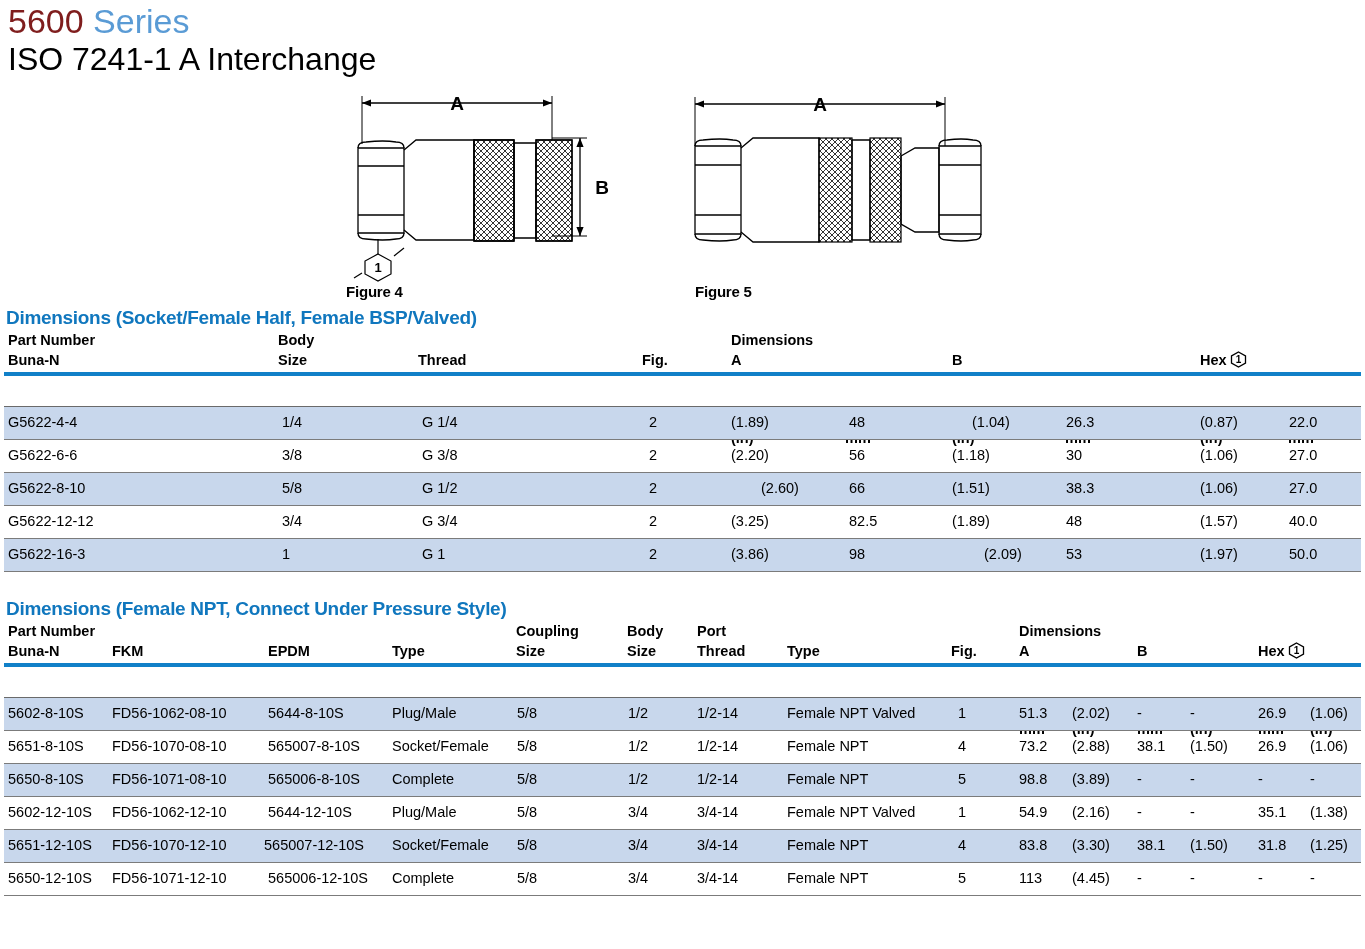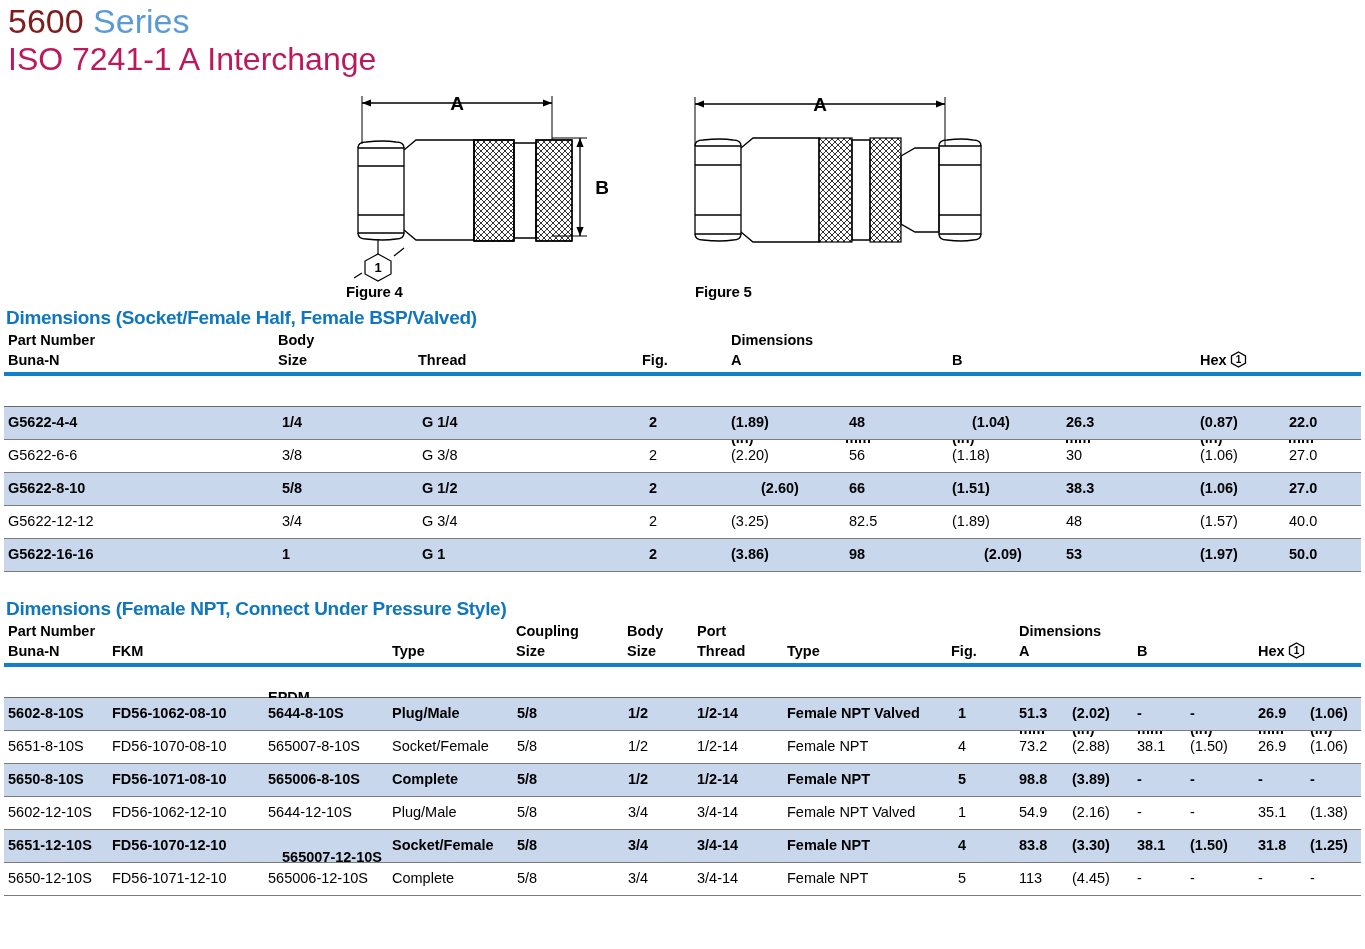--- a/index.html
+++ b/index.html
@@ -12,21 +12,21 @@
     height: 949px;
     font-family: "Liberation Sans", sans-serif;
     color: #000000;
     overflow: hidden;
     position: relative;
   }
 
   
   .title-block { padding: 2px 0 0 8px; }
   .title-line1 { font-size: 34px; line-height: 38px; font-weight: 400; white-space: nowrap; }
-  .title-line2 { font-size: 32px; line-height: 38px; font-weight: 400; color: #be185d; white-space: nowrap; }
+  .title-line2 { font-size: 32px; line-height: 38px; font-weight: 400; color: #000000; white-space: nowrap; }
   .t-5600 { color: #7f1d1d; }
   .t-series { color: #5A9BD5; }
 
   
   .figures {
     position: relative;
     height: 225px;
     margin-top: 4px;
   }
   .fig { position: absolute; }
@@ -87,21 +87,21 @@
   }
 
   .drow {
     position: relative;
     height: 32px;
     font-size: 14.5px;
     border-bottom: 1px solid #7b7b7b;
     width: 1357px;
     margin-left: 4px;
   }
-  .drow.alt { background: #C8D7EC; font-weight: bold; }
+  .drow.alt { background: #C8D7EC; }
   .dcell {
     position: absolute;
     top: 7px;
     white-space: nowrap;
   }
   .gap-md { height: 26px; }
 
   
   .hexmark {
     display: inline-block;
@@ -305,21 +305,21 @@
         <div class="dcell" style="left: 418px;">G 3/4</div>
         <div class="dcell" style="left: 645px;">2</div>
         <div class="dcell" style="left: 727px;">(3.25)</div>
         <div class="dcell" style="left: 845px;">82.5</div>
         <div class="dcell" style="left: 948px;">(1.89)</div>
         <div class="dcell" style="left: 1062px;">48</div>
         <div class="dcell" style="left: 1196px;">(1.57)</div>
         <div class="dcell" style="left: 1285px;">40.0</div>
       </div>
       <div class="drow alt">
-        <div class="dcell" style="left: 4px;">G5622-16-16</div>
+        <div class="dcell" style="left: 4px;">G5622-16-3</div>
         <div class="dcell" style="left: 278px;">1</div>
         <div class="dcell" style="left: 418px;">G 1</div>
         <div class="dcell" style="left: 645px;">2</div>
         <div class="dcell" style="left: 727px;">(3.86)</div>
         <div class="dcell" style="left: 845px;">98</div>
         <div class="dcell" style="left: 980px;">(2.09)</div>
         <div class="dcell" style="left: 1062px;">53</div>
         <div class="dcell" style="left: 1196px;">(1.97)</div>
         <div class="dcell" style="left: 1285px;">50.0</div>
       </div>
@@ -330,21 +330,21 @@
 
 <div class="section-heading">Dimensions (Female NPT, Connect Under Pressure Style)</div>
 
 <div class="tbl">
   <div class="hrow">
     <div class="hcell" style="left:8px; top:0;">
       <span class="l1">Part Number</span>
       <span class="l2">Buna-N</span>
     </div>
     <div class="hcell" style="left:112px; top:20px;">FKM</div>
-    <div class="hcell" style="left:268px; top:20px;margin-top:46px;">EPDM</div>
+    <div class="hcell" style="left:268px; top:20px;">EPDM</div>
     <div class="hcell" style="left:392px; top:20px;">Type</div>
     <div class="hcell" style="left:516px; top:0;">
       <span class="l1">Coupling</span>
       <span class="l2">Size</span>
     </div>
     <div class="hcell" style="left:627px; top:0;">
       <span class="l1">Body</span>
       <span class="l2">Size</span>
     </div>
     <div class="hcell" style="left:697px; top:0;">
@@ -442,21 +442,21 @@
         <div class="dcell" style="left: 1015px;">54.9</div>
         <div class="dcell" style="left: 1068px;">(2.16)</div>
         <div class="dcell" style="left: 1133px;">-</div>
         <div class="dcell" style="left: 1186px;">-</div>
         <div class="dcell" style="left: 1254px;">35.1</div>
         <div class="dcell" style="left: 1306px;">(1.38)</div>
       </div>
       <div class="drow alt">
         <div class="dcell" style="left: 4px;">5651-12-10S</div>
         <div class="dcell" style="left: 108px;">FD56-1070-12-10</div>
-        <div class="dcell" style="left: 278px; margin-top: 12px;">565007-12-10S</div>
+        <div class="dcell" style="left: 260px;">565007-12-10S</div>
         <div class="dcell" style="left: 388px;">Socket/Female</div>
         <div class="dcell" style="left: 513px;">5/8</div>
         <div class="dcell" style="left: 624px;">3/4</div>
         <div class="dcell" style="left: 693px;">3/4-14</div>
         <div class="dcell" style="left: 783px;">Female NPT</div>
         <div class="dcell" style="left: 954px;">4</div>
         <div class="dcell" style="left: 1015px;">83.8</div>
         <div class="dcell" style="left: 1068px;">(3.30)</div>
         <div class="dcell" style="left: 1133px;">38.1</div>
         <div class="dcell" style="left: 1186px;">(1.50)</div>

